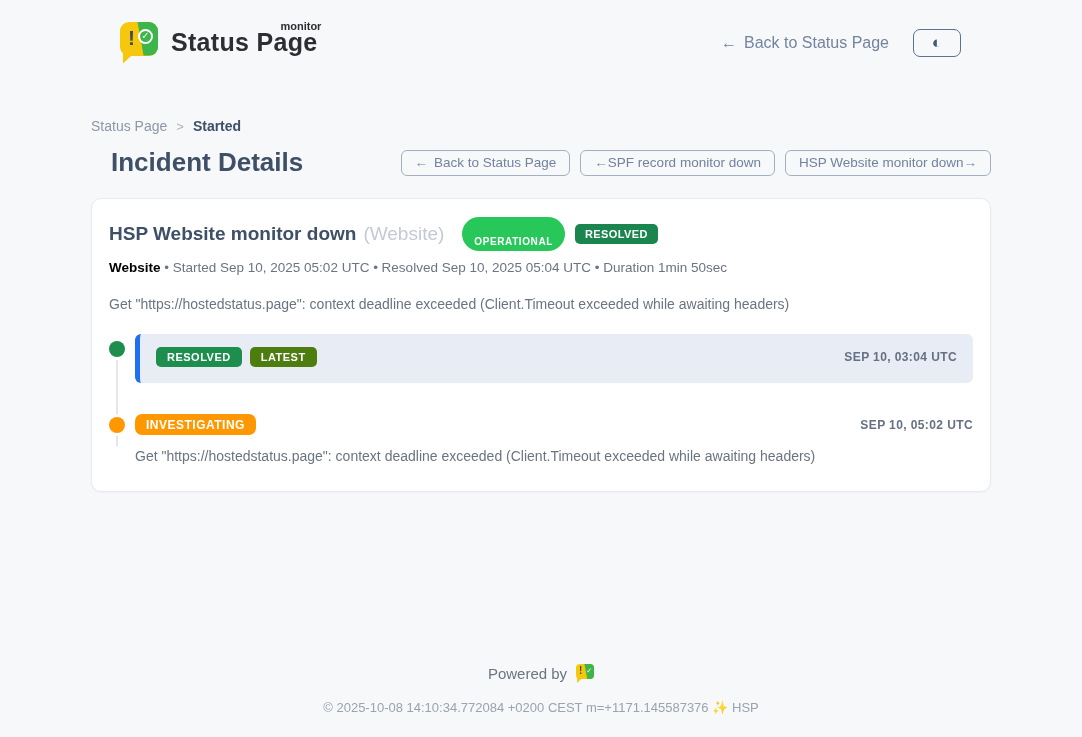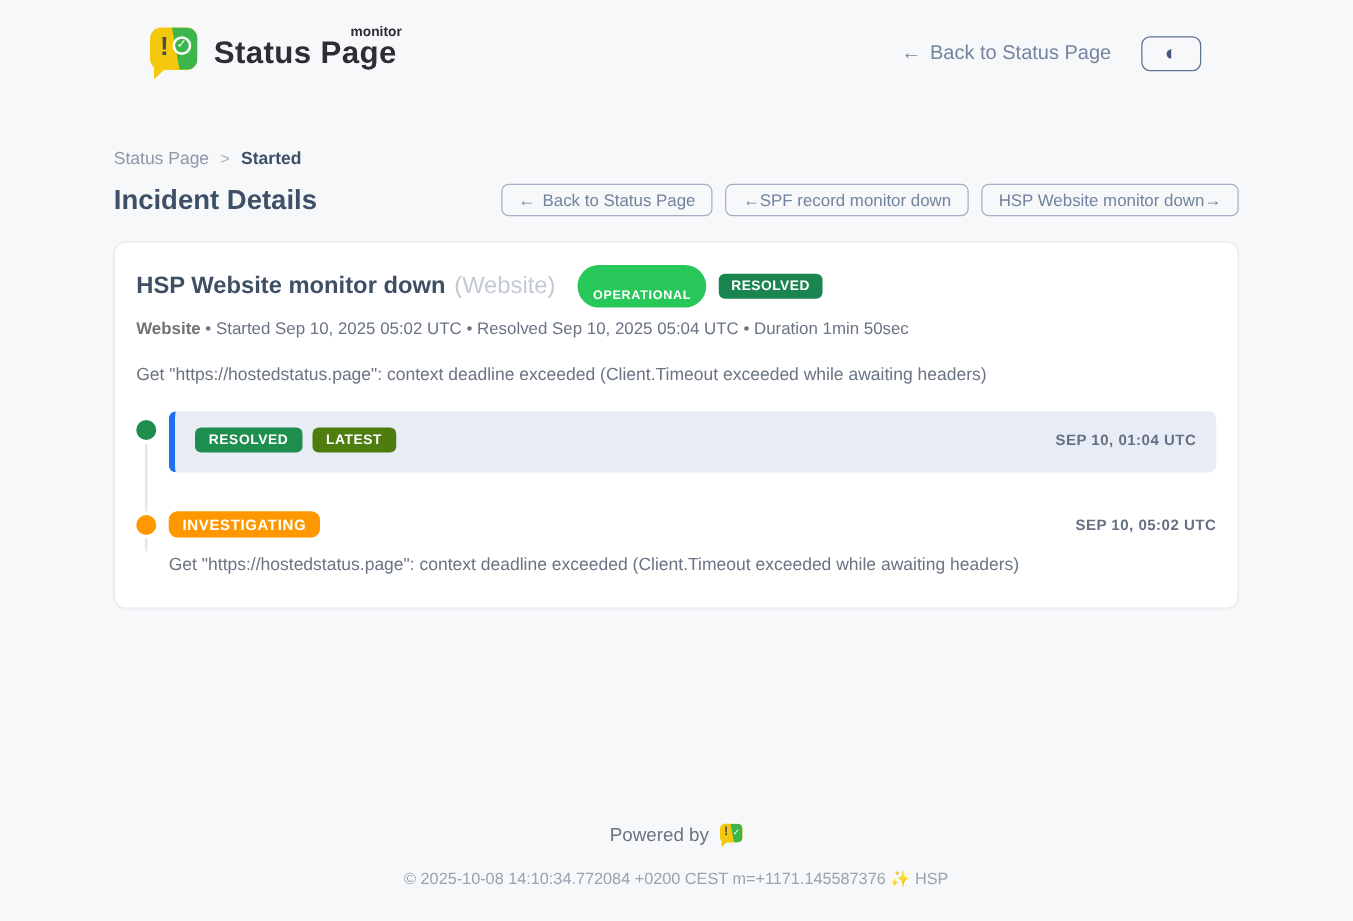--- a/index.html
+++ b/index.html
@@ -61,21 +61,21 @@
   .container { width:900px; margin:48px auto 0; }
 
   .breadcrumb { font-size:14px; color:#8d97a8; display:flex; gap:9px; align-items:center; }
   .breadcrumb .crumb-root { cursor:pointer; }
   .breadcrumb .crumb-sep { color:#aab2bf; font-size:13px; }
   .breadcrumb .crumb-current { color:#3e4f66; font-weight:700; }
 
   .heading-row {
     display:flex; justify-content:space-between; align-items:center; margin-top:13px;
   }
-  .page-title { font-size:22px; font-weight:700; color:#3e4f66; }
+  .page-title { font-size:26px; font-weight:700; color:#3e4f66;margin-left:20px; }
   .nav-buttons { display:flex; gap:10px; }
   .nav-btn {
     display:inline-flex; align-items:center; background:transparent;
     border:1px solid #a3b0c4; border-radius:6px; cursor:pointer;
     color:#71839e; font-size:13.5px; padding:5px 13px; height:26px;
     font-family:inherit; white-space:nowrap;
   }
   .nav-btn .arrow-pad { margin-right:6px; }
 
   
@@ -89,21 +89,21 @@
   .badge { color:#fff; font-weight:700; text-transform:uppercase; line-height:1; display:inline-block; }
   .badge-operational {
     background:#27c859; font-size:10px; letter-spacing:0.6px;
     padding:20px 12px 4px; border-radius:999px; margin-left:18px;
   }
   .badge-resolved-hdr {
     background:#1b8550; font-size:11px; letter-spacing:0.4px;
     padding:5px 10px 4px; border-radius:5px; margin-left:10px;
   }
   .meta-line { margin-top:9px; font-size:13.5px; color:#6a7482; }
-  .meta-component { font-weight:700; color:#737373; }
+  .meta-component { font-weight:700; color:#000000; }
   .description { margin-top:21px; font-size:14px; color:#6a7482; }
 
   
   .timeline { position:relative; margin-top:22px; }
   .tl-line {
     position:absolute; left:7px; top:20px; width:2px; height:92px; background:#e3e6ea; z-index:0;
   }
   .tl-entry { position:relative; padding-left:26px; z-index:1; }
   .tl-dot {
     position:absolute; left:0; width:16px; height:16px; border-radius:50%;
@@ -223,21 +223,21 @@
         <div class="tl-line"></div>
 
         <div class="tl-entry">
           <span class="tl-dot tl-dot-green"></span>
           <div class="tl-box">
             <div class="tl-head">
               <div class="tl-badges">
                 <span class="badge badge-resolved">RESOLVED</span>
                 <span class="badge badge-latest">LATEST</span>
               </div>
-              <span class="tl-time">SEP 10, 01:04 UTC</span>
+              <span class="tl-time">SEP 10, 03:04 UTC</span>
             </div>
           </div>
         </div>
 
         <div class="tl-entry">
           <span class="tl-dot tl-dot-orange"></span>
           <div>
             <div class="tl-head">
               <div class="tl-badges">
                 <span class="badge badge-investigating">INVESTIGATING</span>

